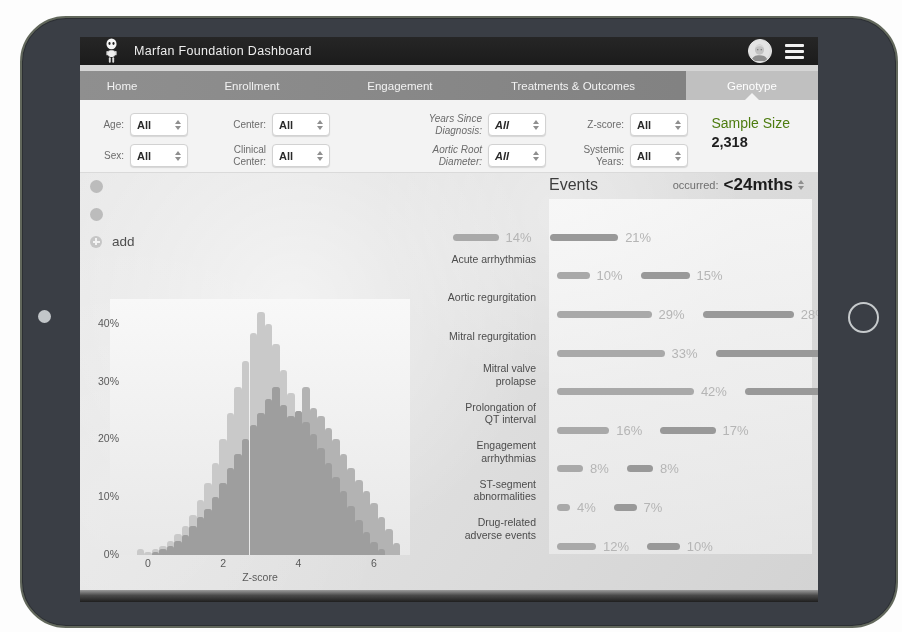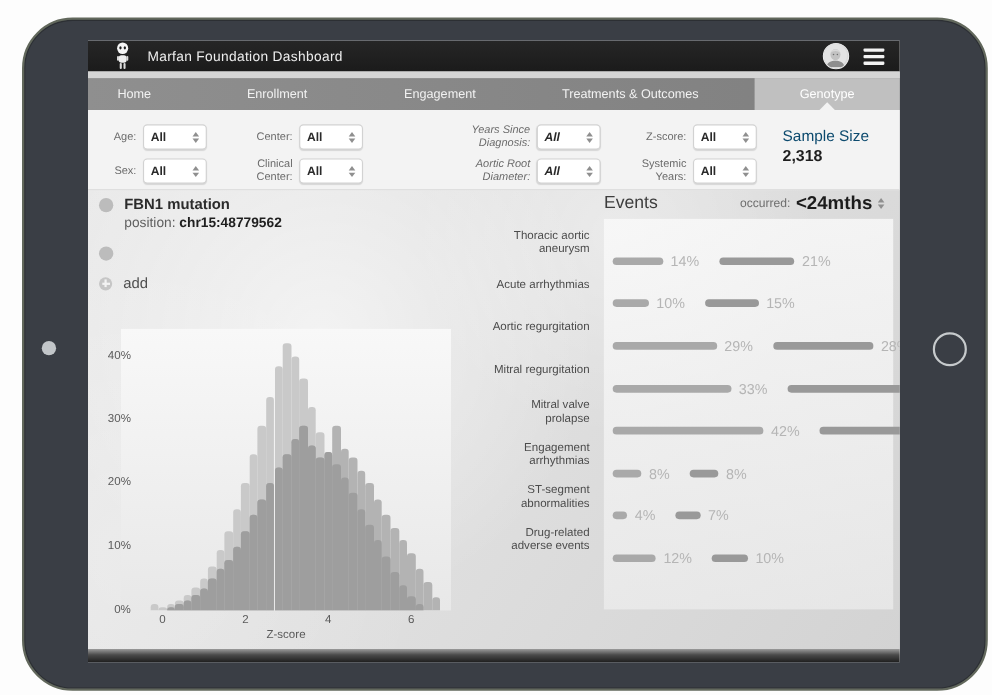--- a/index.html
+++ b/index.html
@@ -55,21 +55,21 @@
   .g4 { margin-left:22px; } .g4 .flabel { width:56px; }
   .select { width:58px; height:23px; background:#ffffff; border:1px solid #d2d2d2;
     border-radius:4px; box-shadow:0 1px 1px rgba(0,0,0,.12);
     display:flex; align-items:center; padding:0 6px; cursor:pointer; }
   .select .val { font-size:11px; font-weight:700; color:#2a2a2a; flex:1; }
   .updown { display:flex; flex-direction:column; gap:2px; align-items:center; }
   .updown b { width:0; height:0; border-left:3.5px solid transparent; border-right:3.5px solid transparent; }
   .updown .up { border-bottom:4px solid #8f8f8f; }
   .updown .dn { border-top:4px solid #8f8f8f; }
   .sample { margin-left:auto; padding:2px 28px 0 0; }
-  .sample .s1 { font-size:14px; font-weight:300; color:#0c4a6e; }
+  .sample .s1 { font-size:14px; font-weight:300; color:#4d7c0f; }
   .sample .s2 { font-size:14.5px; font-weight:700; color:#1e1e1e; margin-top:3px; }
 
   
   .content { position:relative; flex:1;
     background:
       radial-gradient(circle at 210px 130px, rgba(255,255,255,.55), rgba(255,255,255,0) 42%),
       radial-gradient(circle at 480px 40px, rgba(255,255,255,.35), rgba(255,255,255,0) 30%),
       radial-gradient(circle at 40px 330px, rgba(255,255,255,.25), rgba(255,255,255,0) 35%),
       linear-gradient(125deg,#eaeaea,#dedede 55%,#d3d3d3); }
 
@@ -276,24 +276,20 @@
         <div class="s1">Sample Size</div>
         <div class="s2">2,318</div>
       </div>
     </div>
 
     <div class="content">
 
       <div class="mutations">
           <div class="mut-item">
             <span class="mut-bullet"></span>
-            <div>
-              <div class="mut-name">FBN1 mutation</div>
-              <div class="mut-pos"><span>position: </span><b>chr15:48779562</b></div>
-            </div>
           </div>
           <div class="mut-item">
             <span class="mut-bullet"></span>
           </div>
           <div class="add-row">
             <span class="add-icon"></span>
             <span class="add-label">add</span>
           </div>
         </div>
 
@@ -422,22 +418,20 @@
           <span class="occ-val">&lt;24mths</span>
           <span class="updown">
               <b class="up"></b>
               <b class="dn"></b>
             </span>
         </span>
       </div>
       <div class="events-panel"></div>
       <div class="events-rows">
           <div class="ev-row">
-            <div class="ev-label">Thoracic aortic
-aneurysm</div>
             <div class="ev-bars">
               <div class="ev-line">
                 <div class="ev-bar s0" style="width: 45.6px;"></div>
                 <span class="ev-pct">14%</span>
               </div>
               <div class="ev-line">
                 <div class="ev-bar s1" style="width: 68.5px;"></div>
                 <span class="ev-pct">21%</span>
               </div>
             </div>
@@ -484,20 +478,34 @@
           <div class="ev-row">
             <div class="ev-label">Mitral valve prolapse</div>
             <div class="ev-bars">
               <div class="ev-line">
                 <div class="ev-bar s0" style="width: 136.9px;"></div>
                 <span class="ev-pct">42%</span>
               </div>
               <div class="ev-line">
                 <div class="ev-bar s1" style="width: 133.7px;"></div>
                 <span class="ev-pct">41%</span>
+              </div>
+            </div>
+          </div>
+          <div class="ev-row">
+            <div class="ev-label">Prolongation of
+QT interval</div>
+            <div class="ev-bars">
+              <div class="ev-line">
+                <div class="ev-bar s0" style="width: 52.2px;"></div>
+                <span class="ev-pct">16%</span>
+              </div>
+              <div class="ev-line">
+                <div class="ev-bar s1" style="width: 55.4px;"></div>
+                <span class="ev-pct">17%</span>
               </div>
             </div>
           </div>
           <div class="ev-row">
             <div class="ev-label">Engagement
 arrhythmias</div>
             <div class="ev-bars">
               <div class="ev-line">
                 <div class="ev-bar s0" style="width: 26.1px;"></div>
                 <span class="ev-pct">8%</span>

